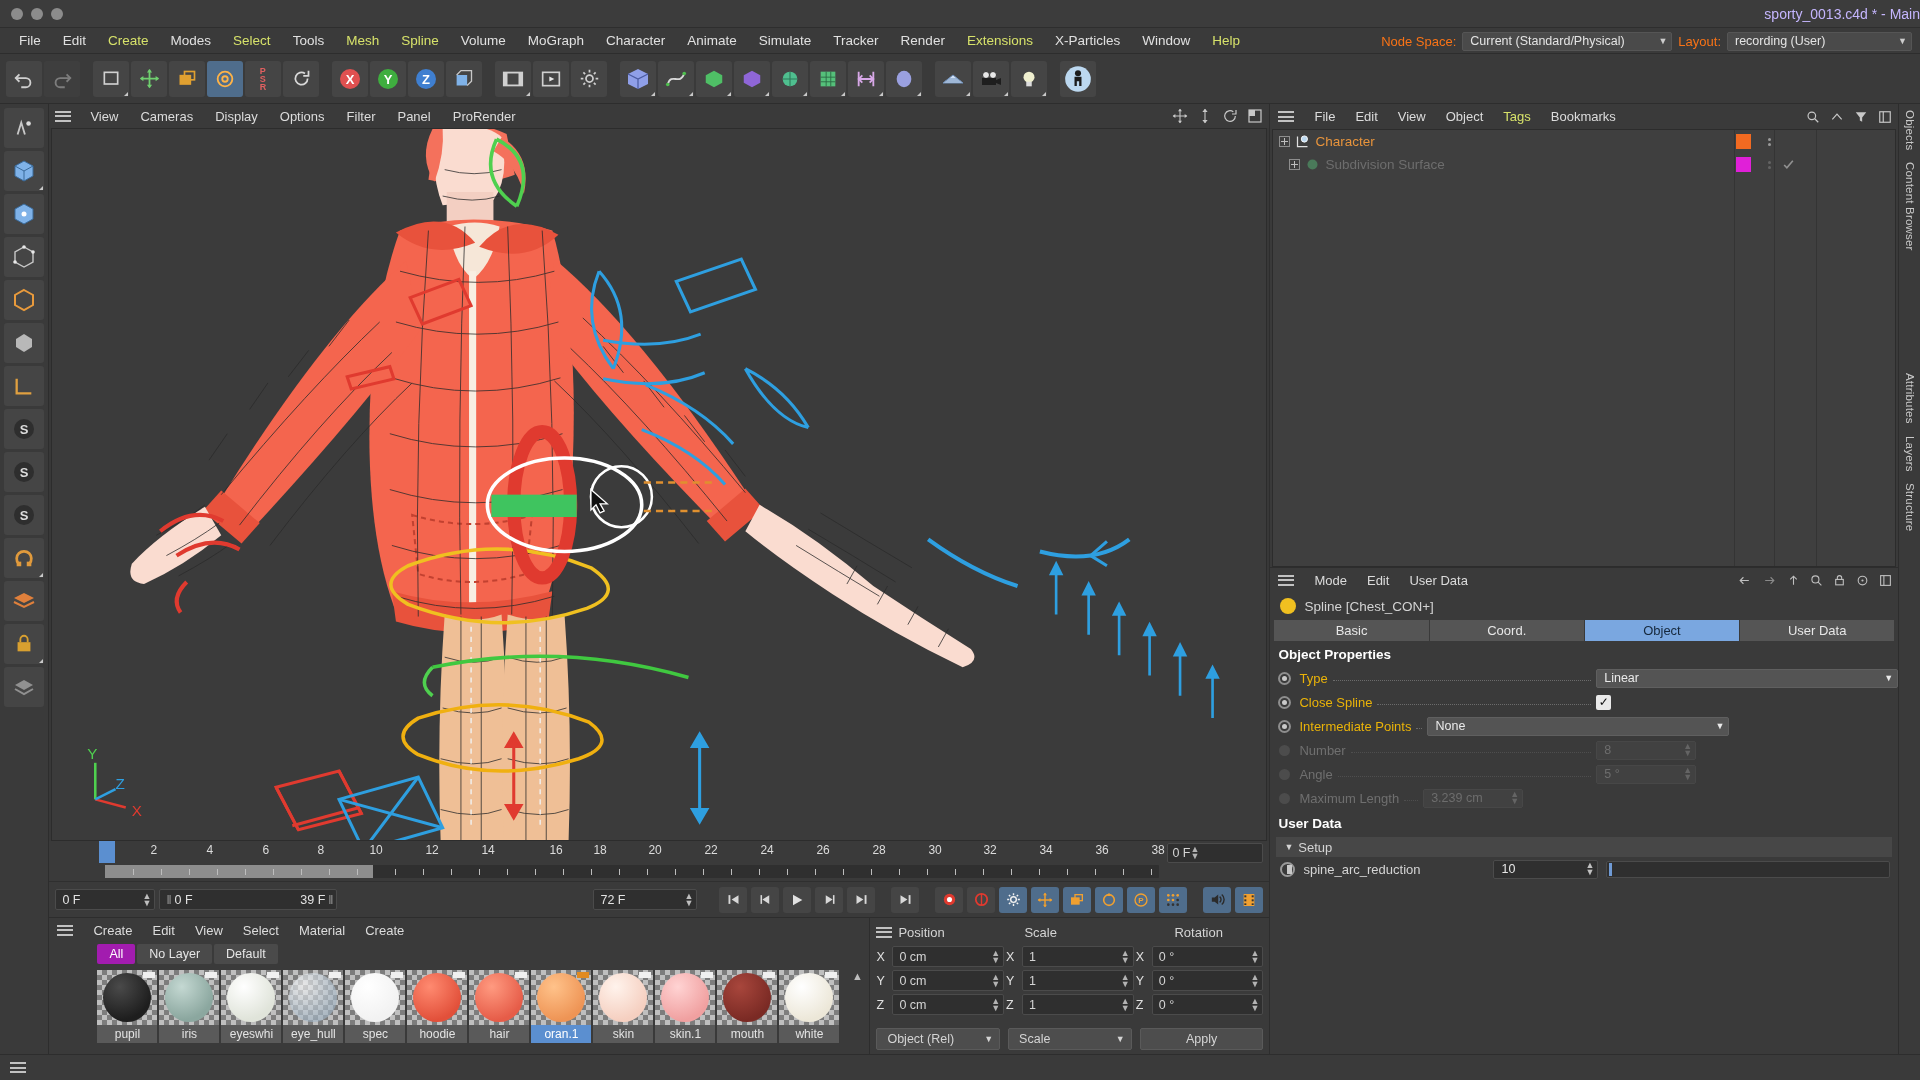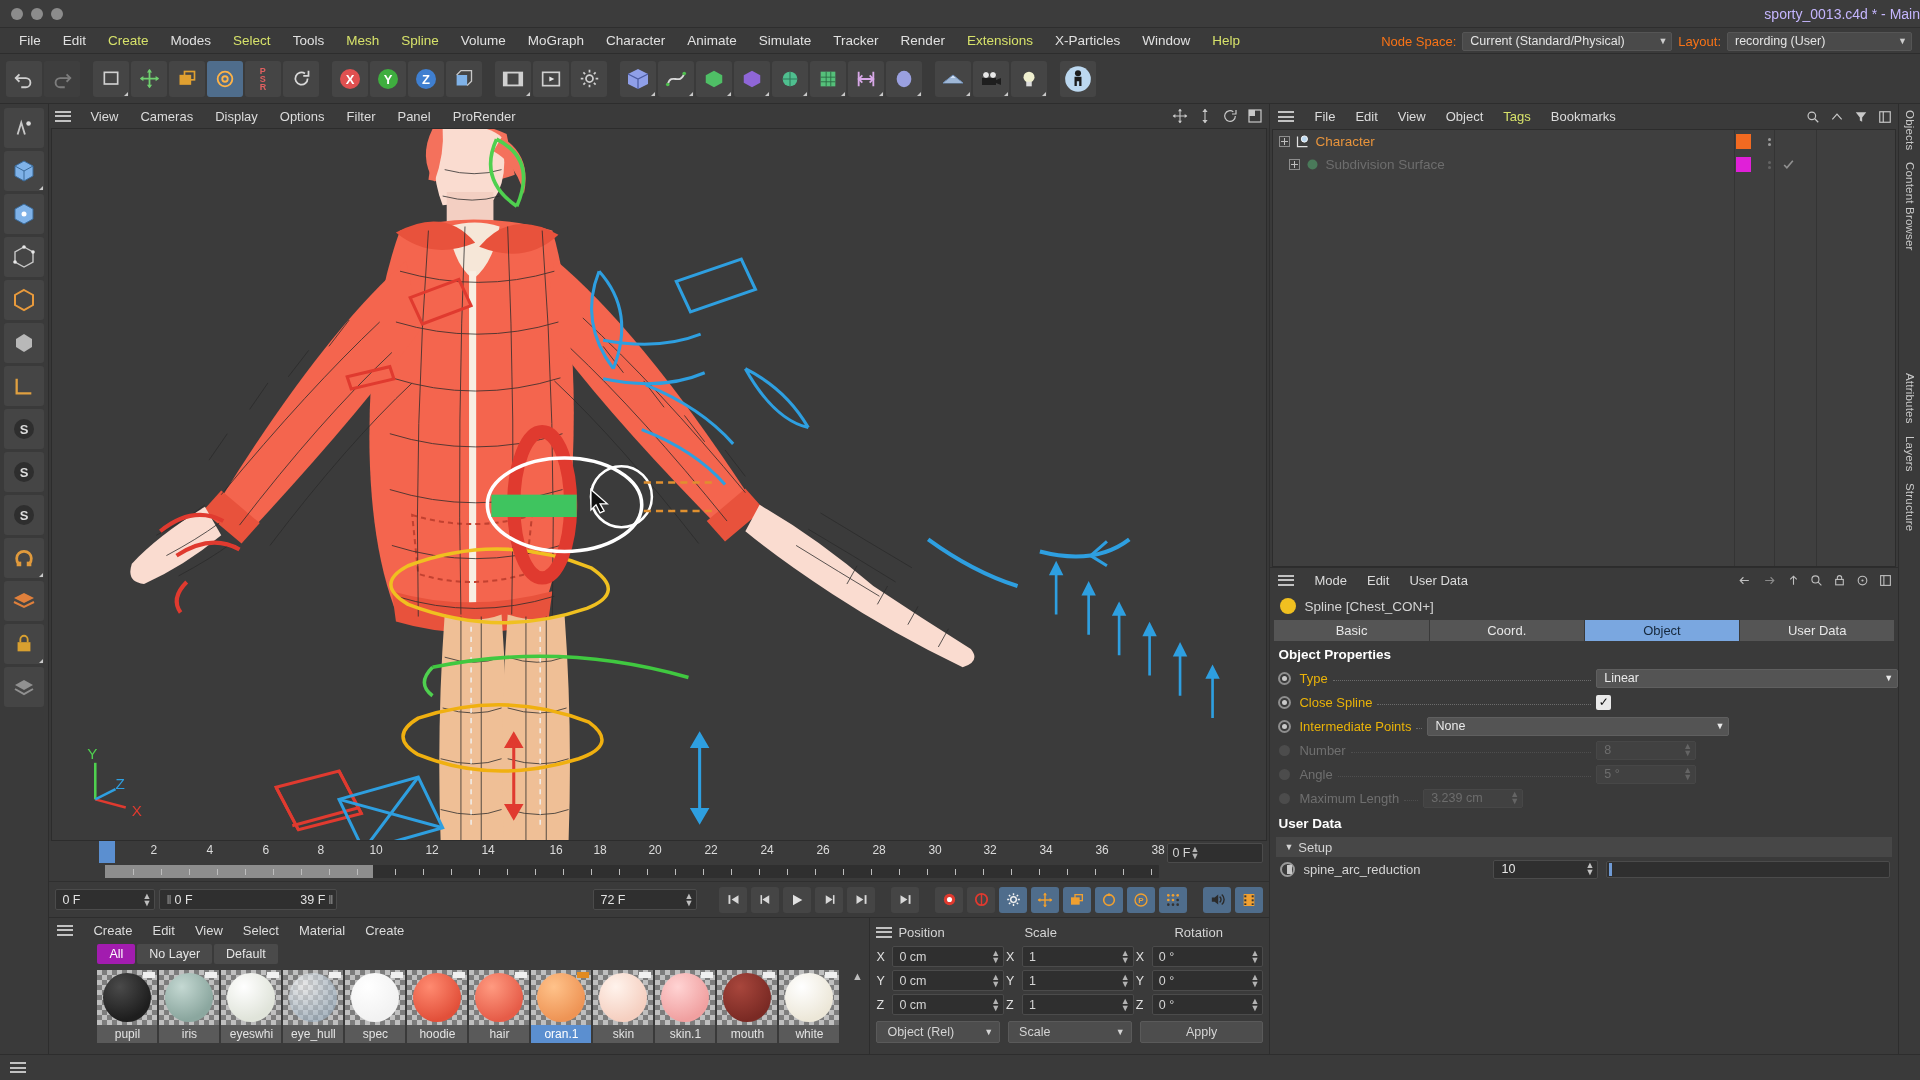--- a/index.html
+++ b/index.html
@@ -145,21 +145,21 @@
   .coord-head { display:flex; align-items:center; height:22px; gap:0; }
   .burger { width:16px; height:11px; display:flex; flex-direction:column;
             justify-content:space-between; margin-right:6px; }
   .burger i { height:2px; background:#c2c2c2; display:block; }
   .coord-grid { display:grid; grid-template-columns:14px 1fr 14px 1fr 14px 1fr;
                 gap:3px 2px; align-items:center; margin-top:3px; }
   .axis { font-size:12.5px; color:#e0e0e0; }
   .cfield { height:21px; background:#2f2f2f; border:1px solid #4b4b4b; border-radius:2px;
             display:flex; align-items:center; justify-content:space-between;
             padding:0 3px 0 6px; font-size:12.5px; }
-  .coord-foot { display:grid; grid-template-columns:1fr 1fr 1fr; gap:8px; margin-top:6px; }
+  .coord-foot { display:grid; grid-template-columns:1fr 1fr 1fr; gap:8px; margin-top:13px; }
   .cbtn { height:22px; background:#4d4d4d; border:1px solid #5a5a5a; border-radius:2px;
           display:flex; align-items:center; justify-content:center; font-size:12.5px; }
   .cbtn.dd { justify-content:space-between; padding:0 6px 0 10px; }
 
   
   .right { width:636px; background:#3a3a3a; display:flex; flex-direction:column;
            border-left:1px solid #2d2d2d; }
   .om-menubar { height:25px; display:flex; align-items:center; padding-left:6px;
                 position:relative; background:#3a3a3a; }
   .om-menu { padding:2px 10px; font-size:13px; color:#dcdcdc; }

